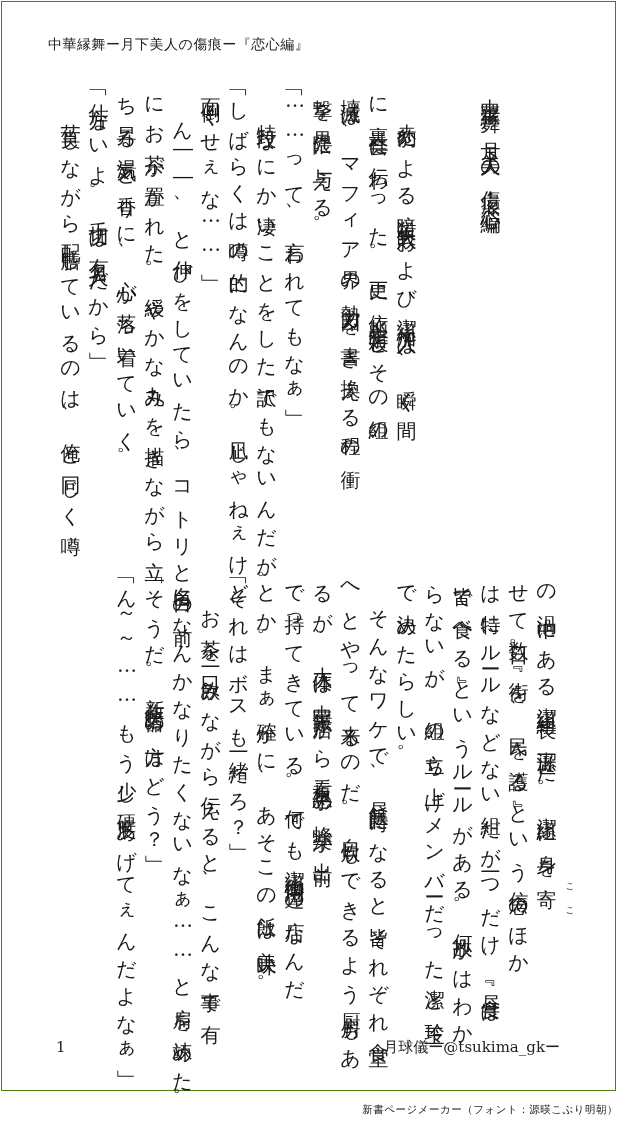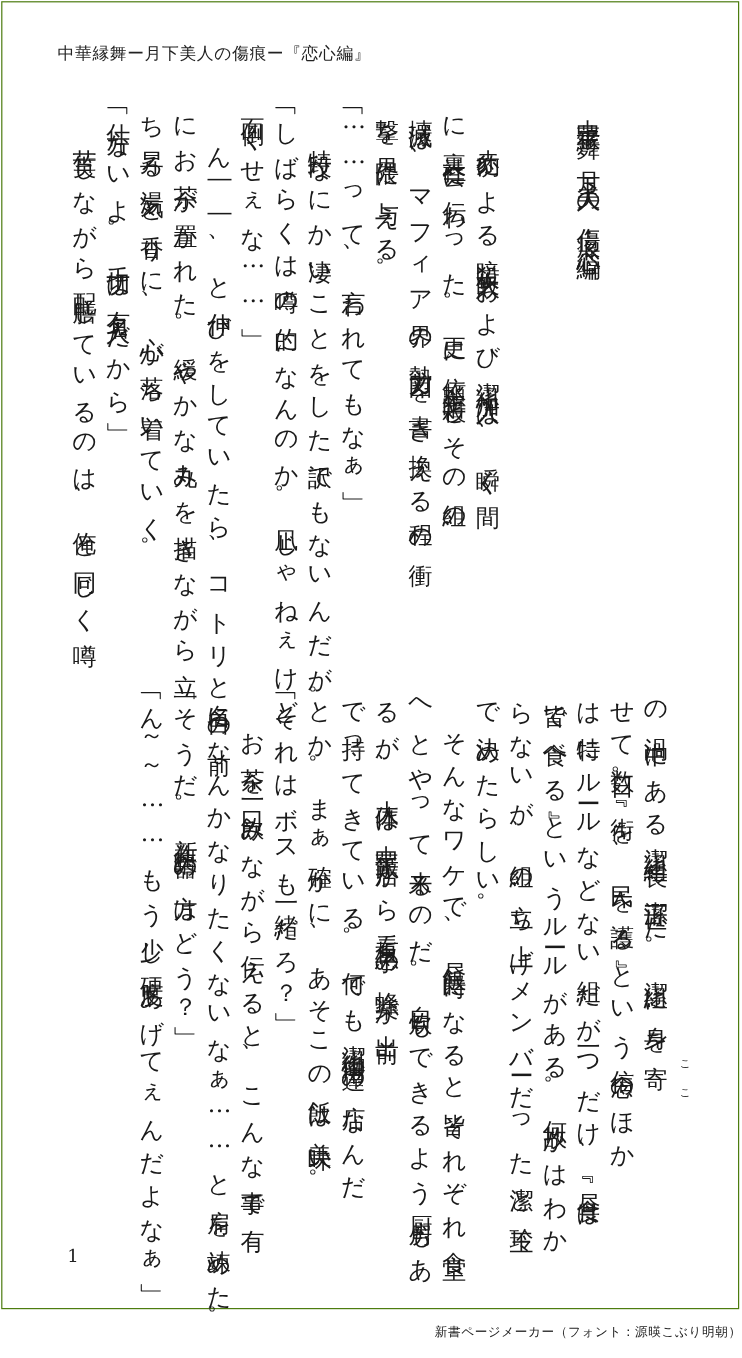--- a/index.html
+++ b/index.html
@@ -60,15 +60,16 @@
     <div class="col" style="left:223px;">「それはボスも一緒だろ？」</div>
     <div class="col" style="left:195px; top:25px;">お茶を一口飲みながら伝えると、こんな事で有</div>
     <div class="col" style="left:167px;">名になんかなりたくないなぁ……と肩を竦めた。</div>
     <div class="col" style="left:139px;">「そうだ。新作暗器の方はどう？」</div>
     <div class="col" style="left:111px;">「ん～～……もう少し硬度あげてぇんだよなぁ」</div>
   </div>
 
   <div class="ruby" style="left:563px; top:875px;">ここ</div>
 
   <div class="footer-page">1</div>
+  <div class="footer-author">月球儀ー@tsukima_gkー</div>
 </div>
 
 <div class="credit">新書ページメーカー（フォント：源暎こぶり明朝）</div>
 
 </body></html>

